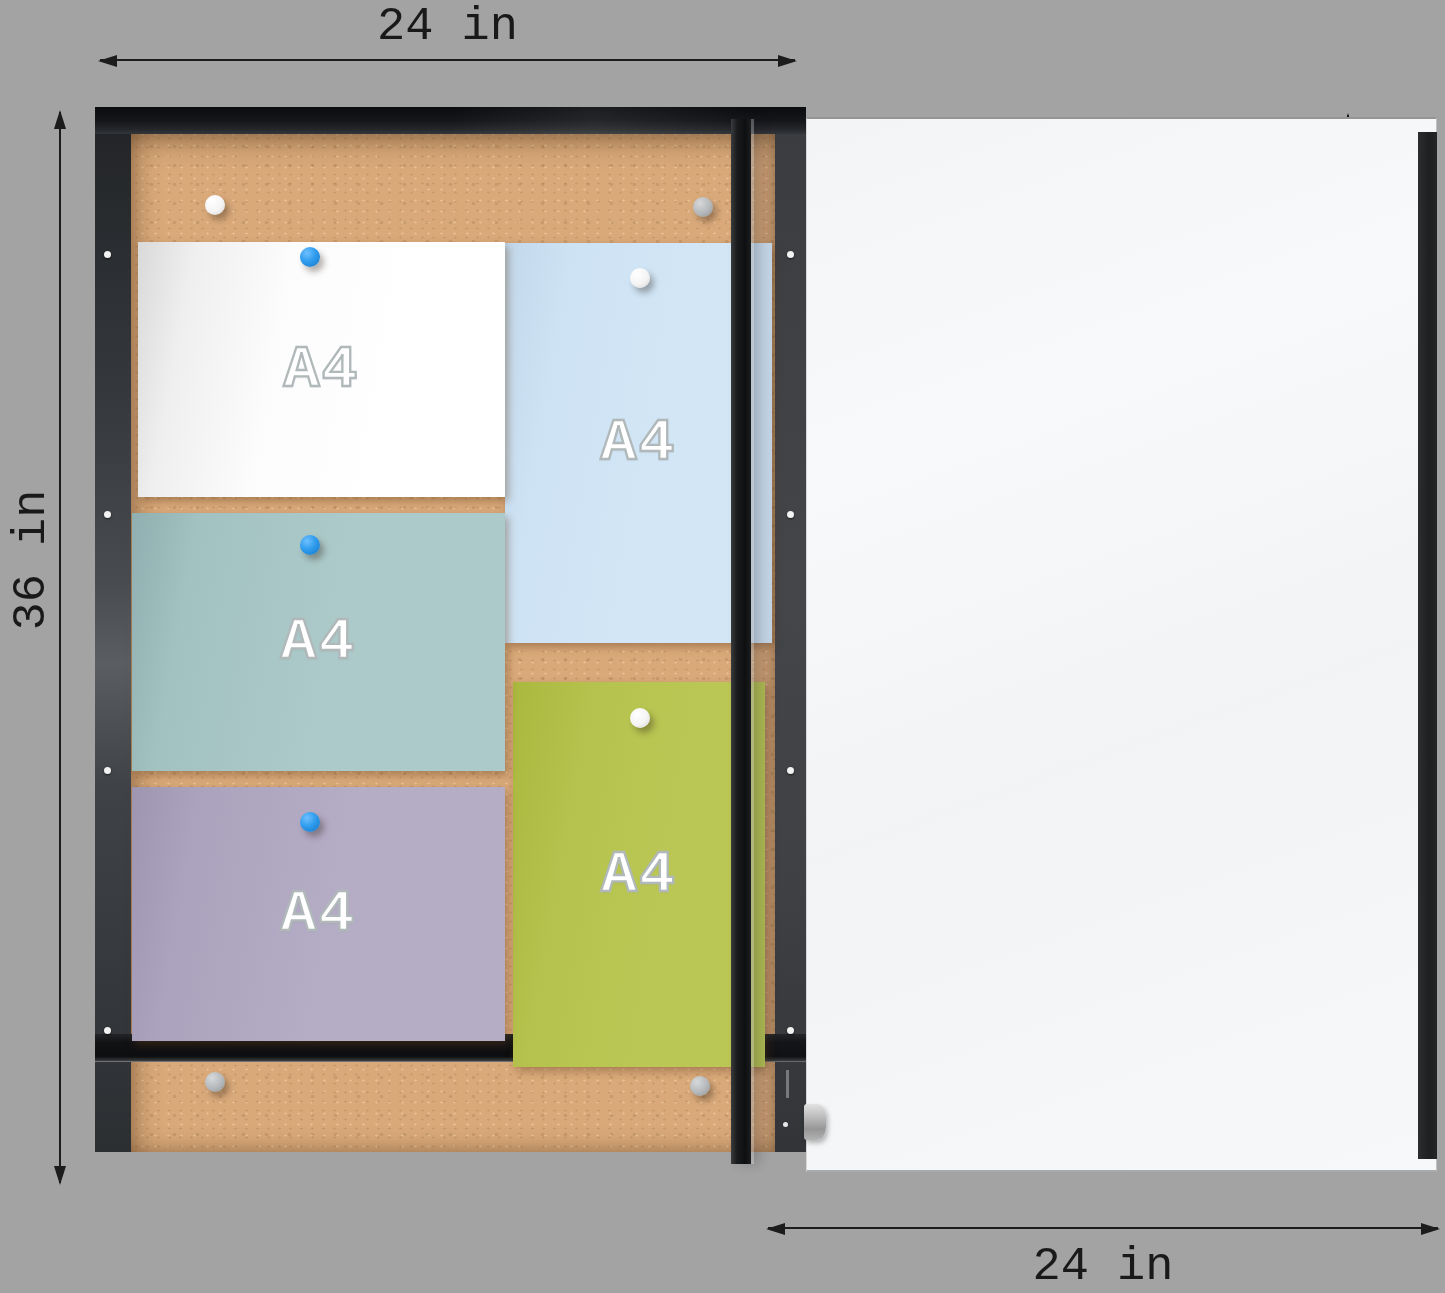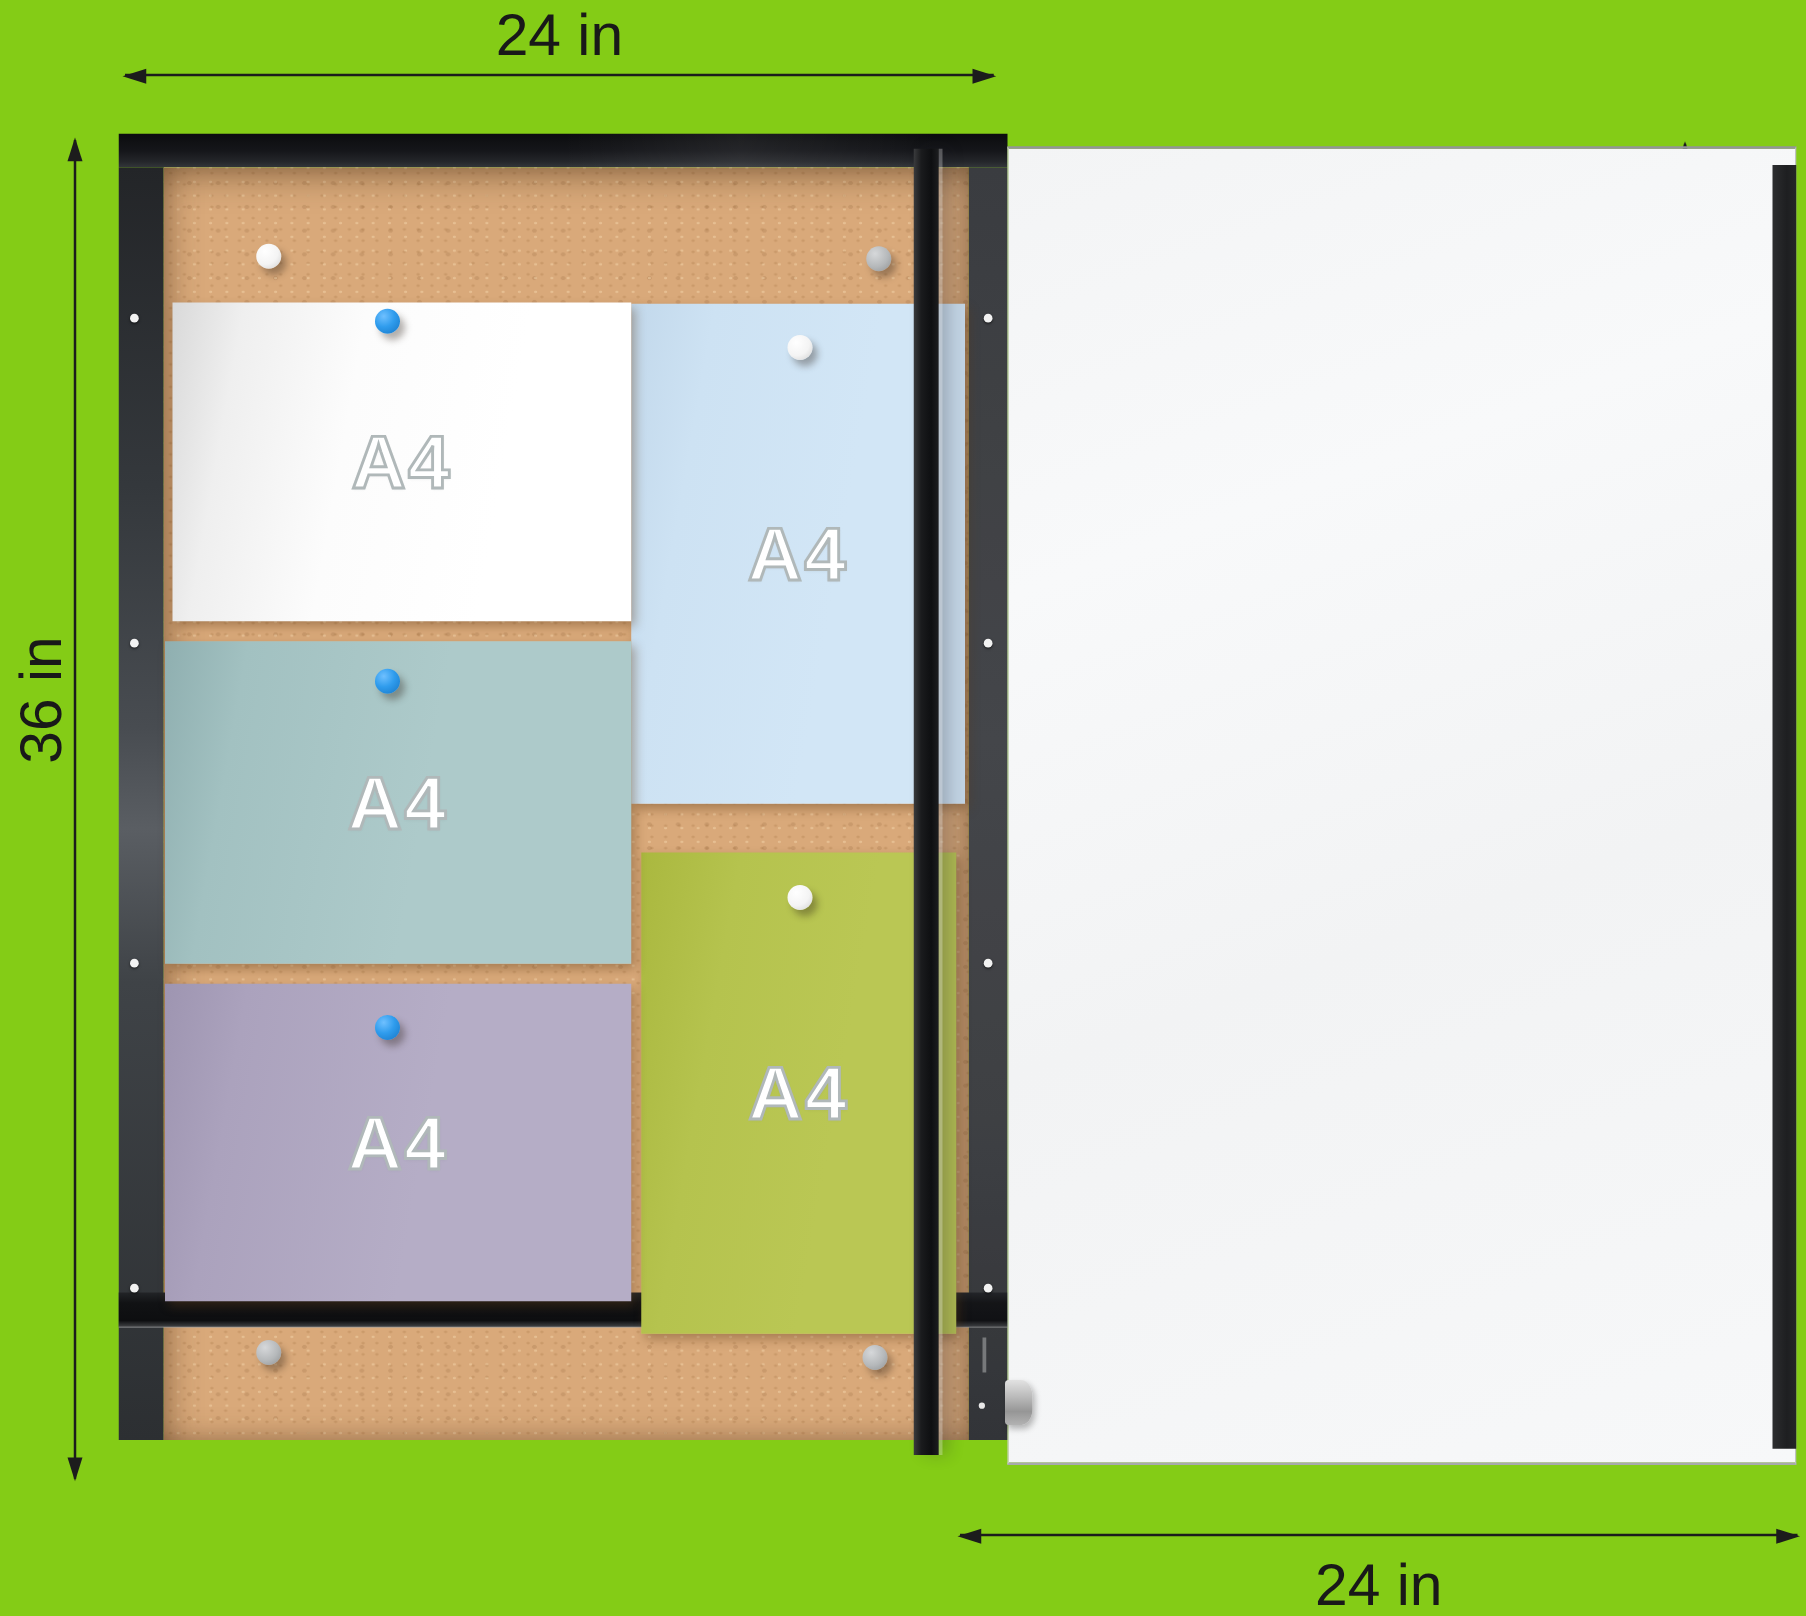--- a/index.html
+++ b/index.html
@@ -1,18 +1,18 @@
 <!DOCTYPE html>
 <html><head>
 <meta charset="utf-8">
 <style>
   html,body{margin:0;padding:0;background:#ffffff;}
   *{box-sizing:border-box;}
-  .scene{position:relative;width:1445px;height:1293px;background:#84cc16;overflow:hidden;
-         font-family:Liberation Sans, sans-serif;}
+  .scene{position:relative;width:1445px;height:1293px;background:#a3a3a3;overflow:hidden;
+         font-family:Liberation Mono, monospace;}
 
   
   .dim-label{position:absolute;font-size:47px;color:#191919;text-align:center;white-space:nowrap;}
   .dim-line-h{position:absolute;height:0;border-top:2px solid #1c1c1c;}
   .dim-line-h::before{content:"";position:absolute;left:-2px;top:-6px;width:0;height:0;
       border-top:6px solid transparent;border-bottom:6px solid transparent;border-right:19px solid #1c1c1c;}
   .dim-line-h::after{content:"";position:absolute;right:-2px;top:-6px;width:0;height:0;
       border-top:6px solid transparent;border-bottom:6px solid transparent;border-left:19px solid #1c1c1c;}
   .dim-line-v{position:absolute;width:0;border-left:2px solid #1c1c1c;}
   .dim-line-v::before{content:"";position:absolute;top:-2px;left:-7px;width:0;height:0;

